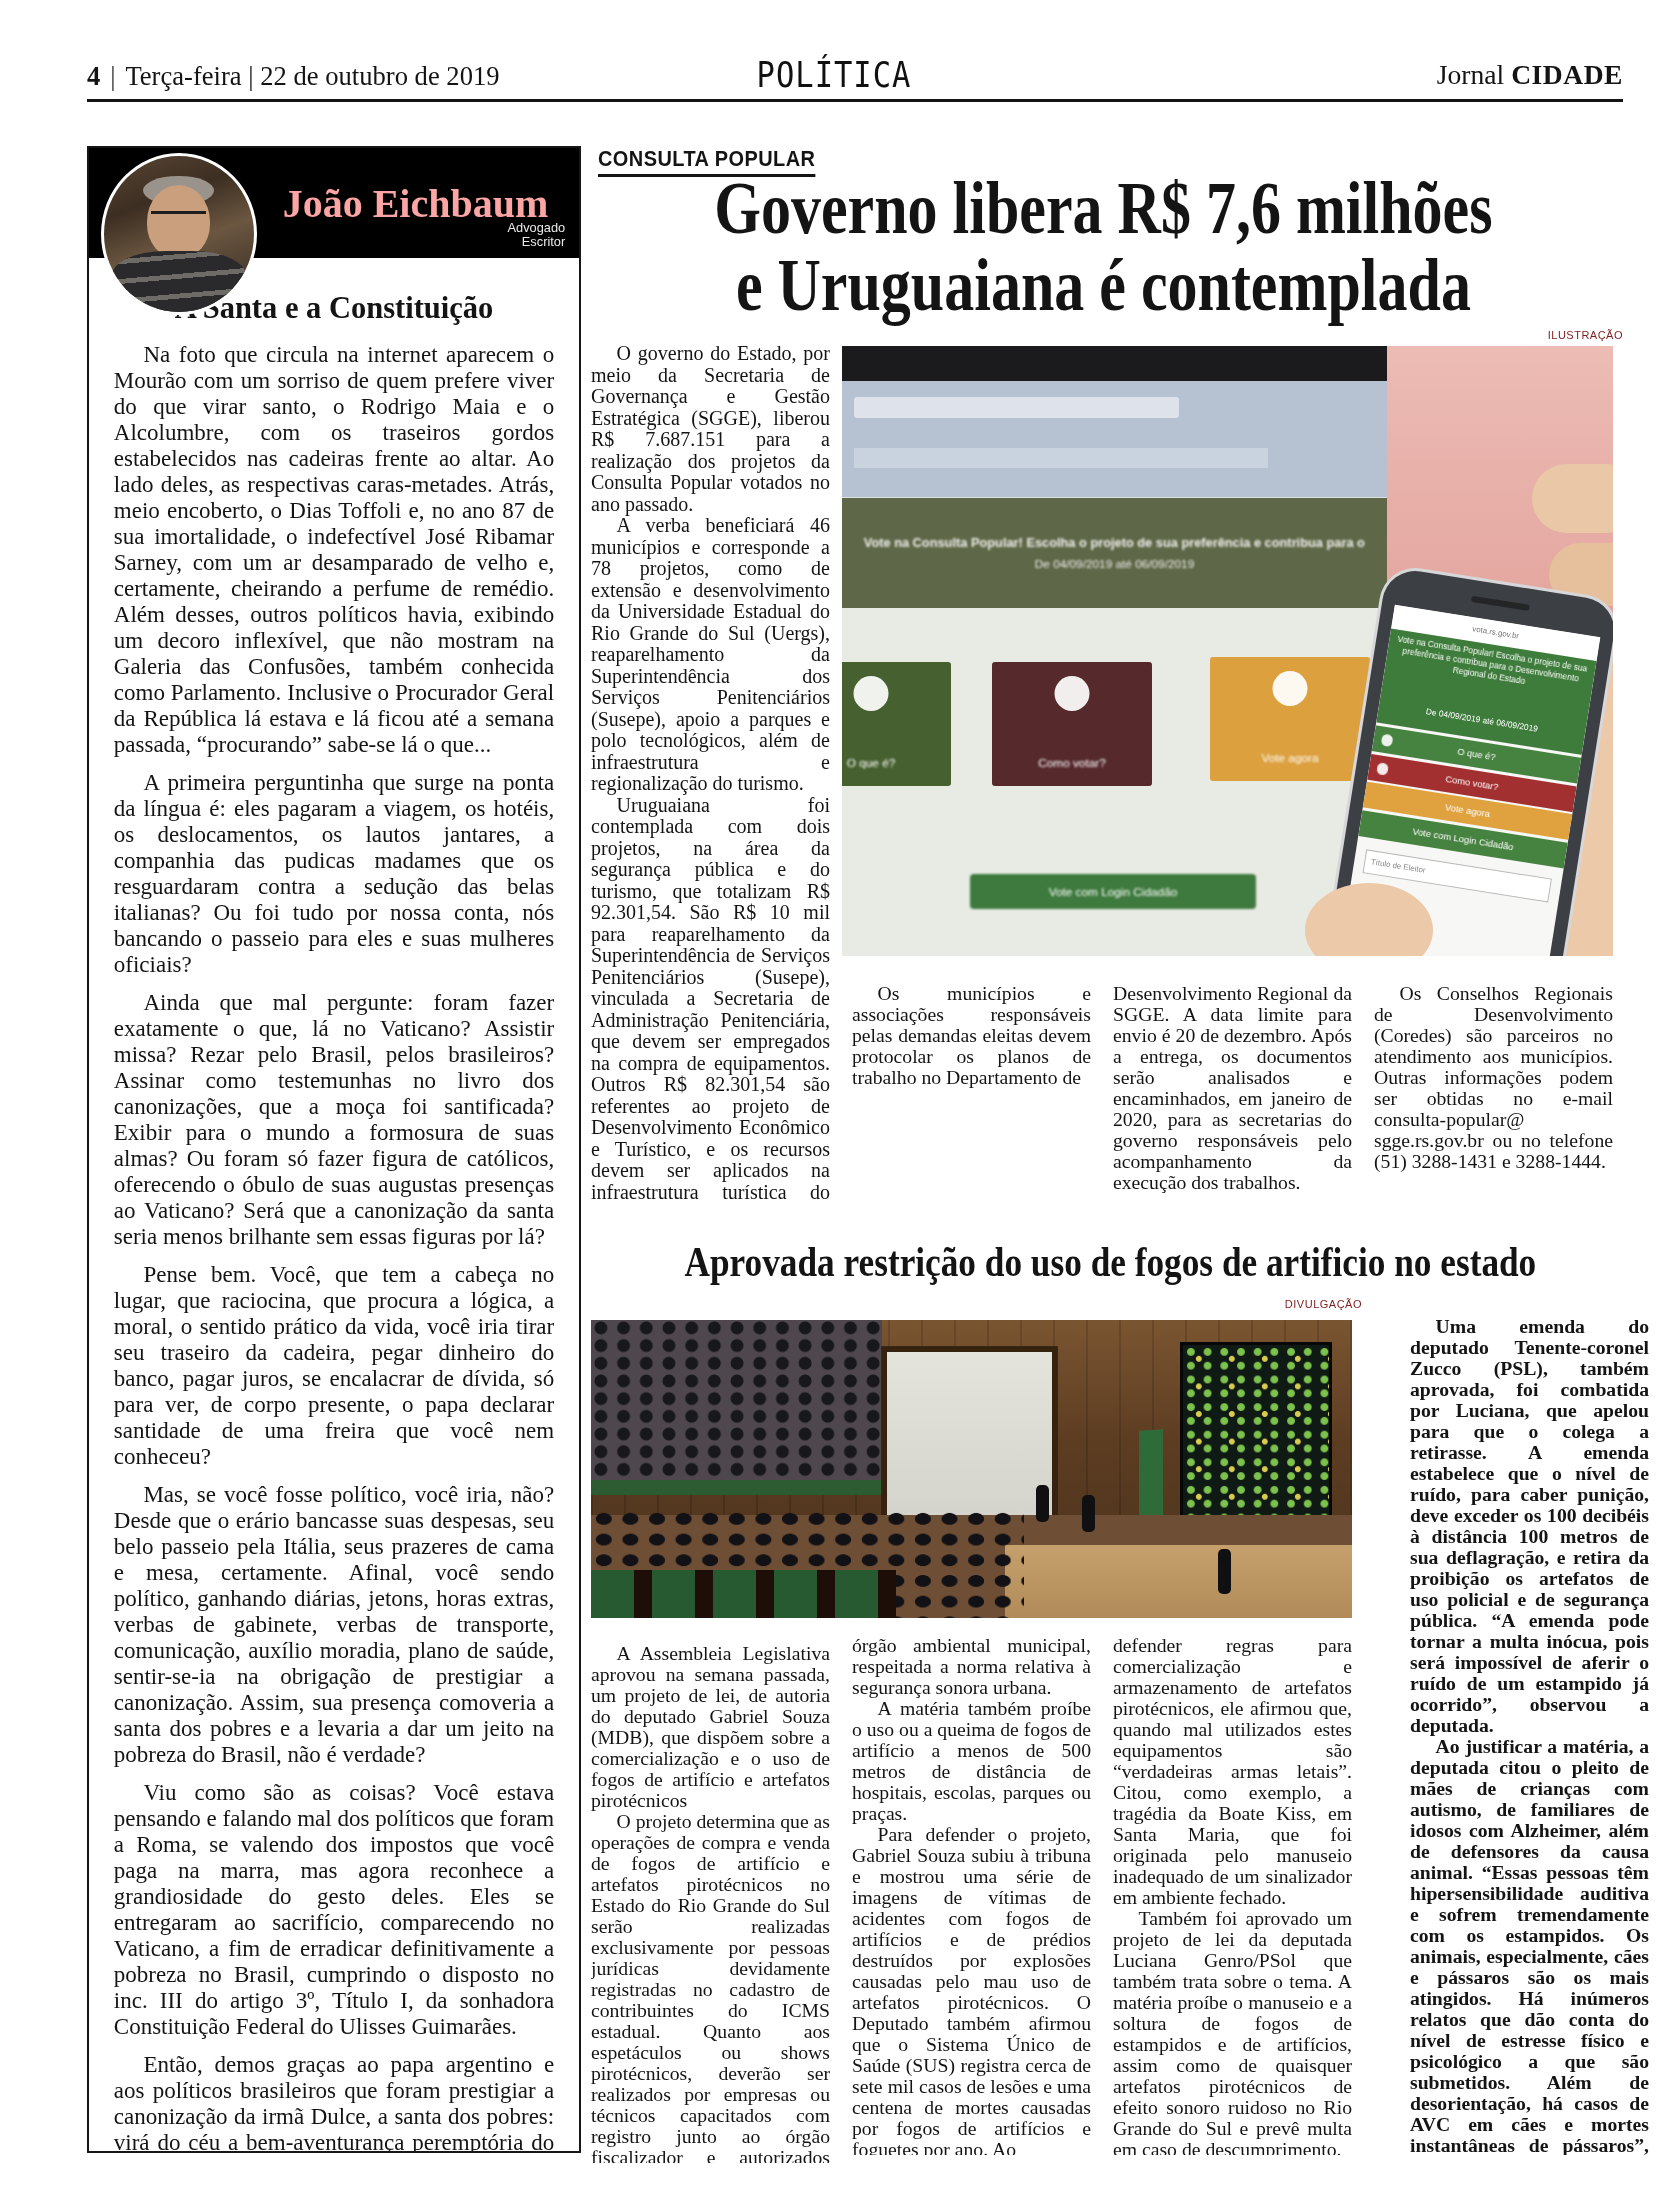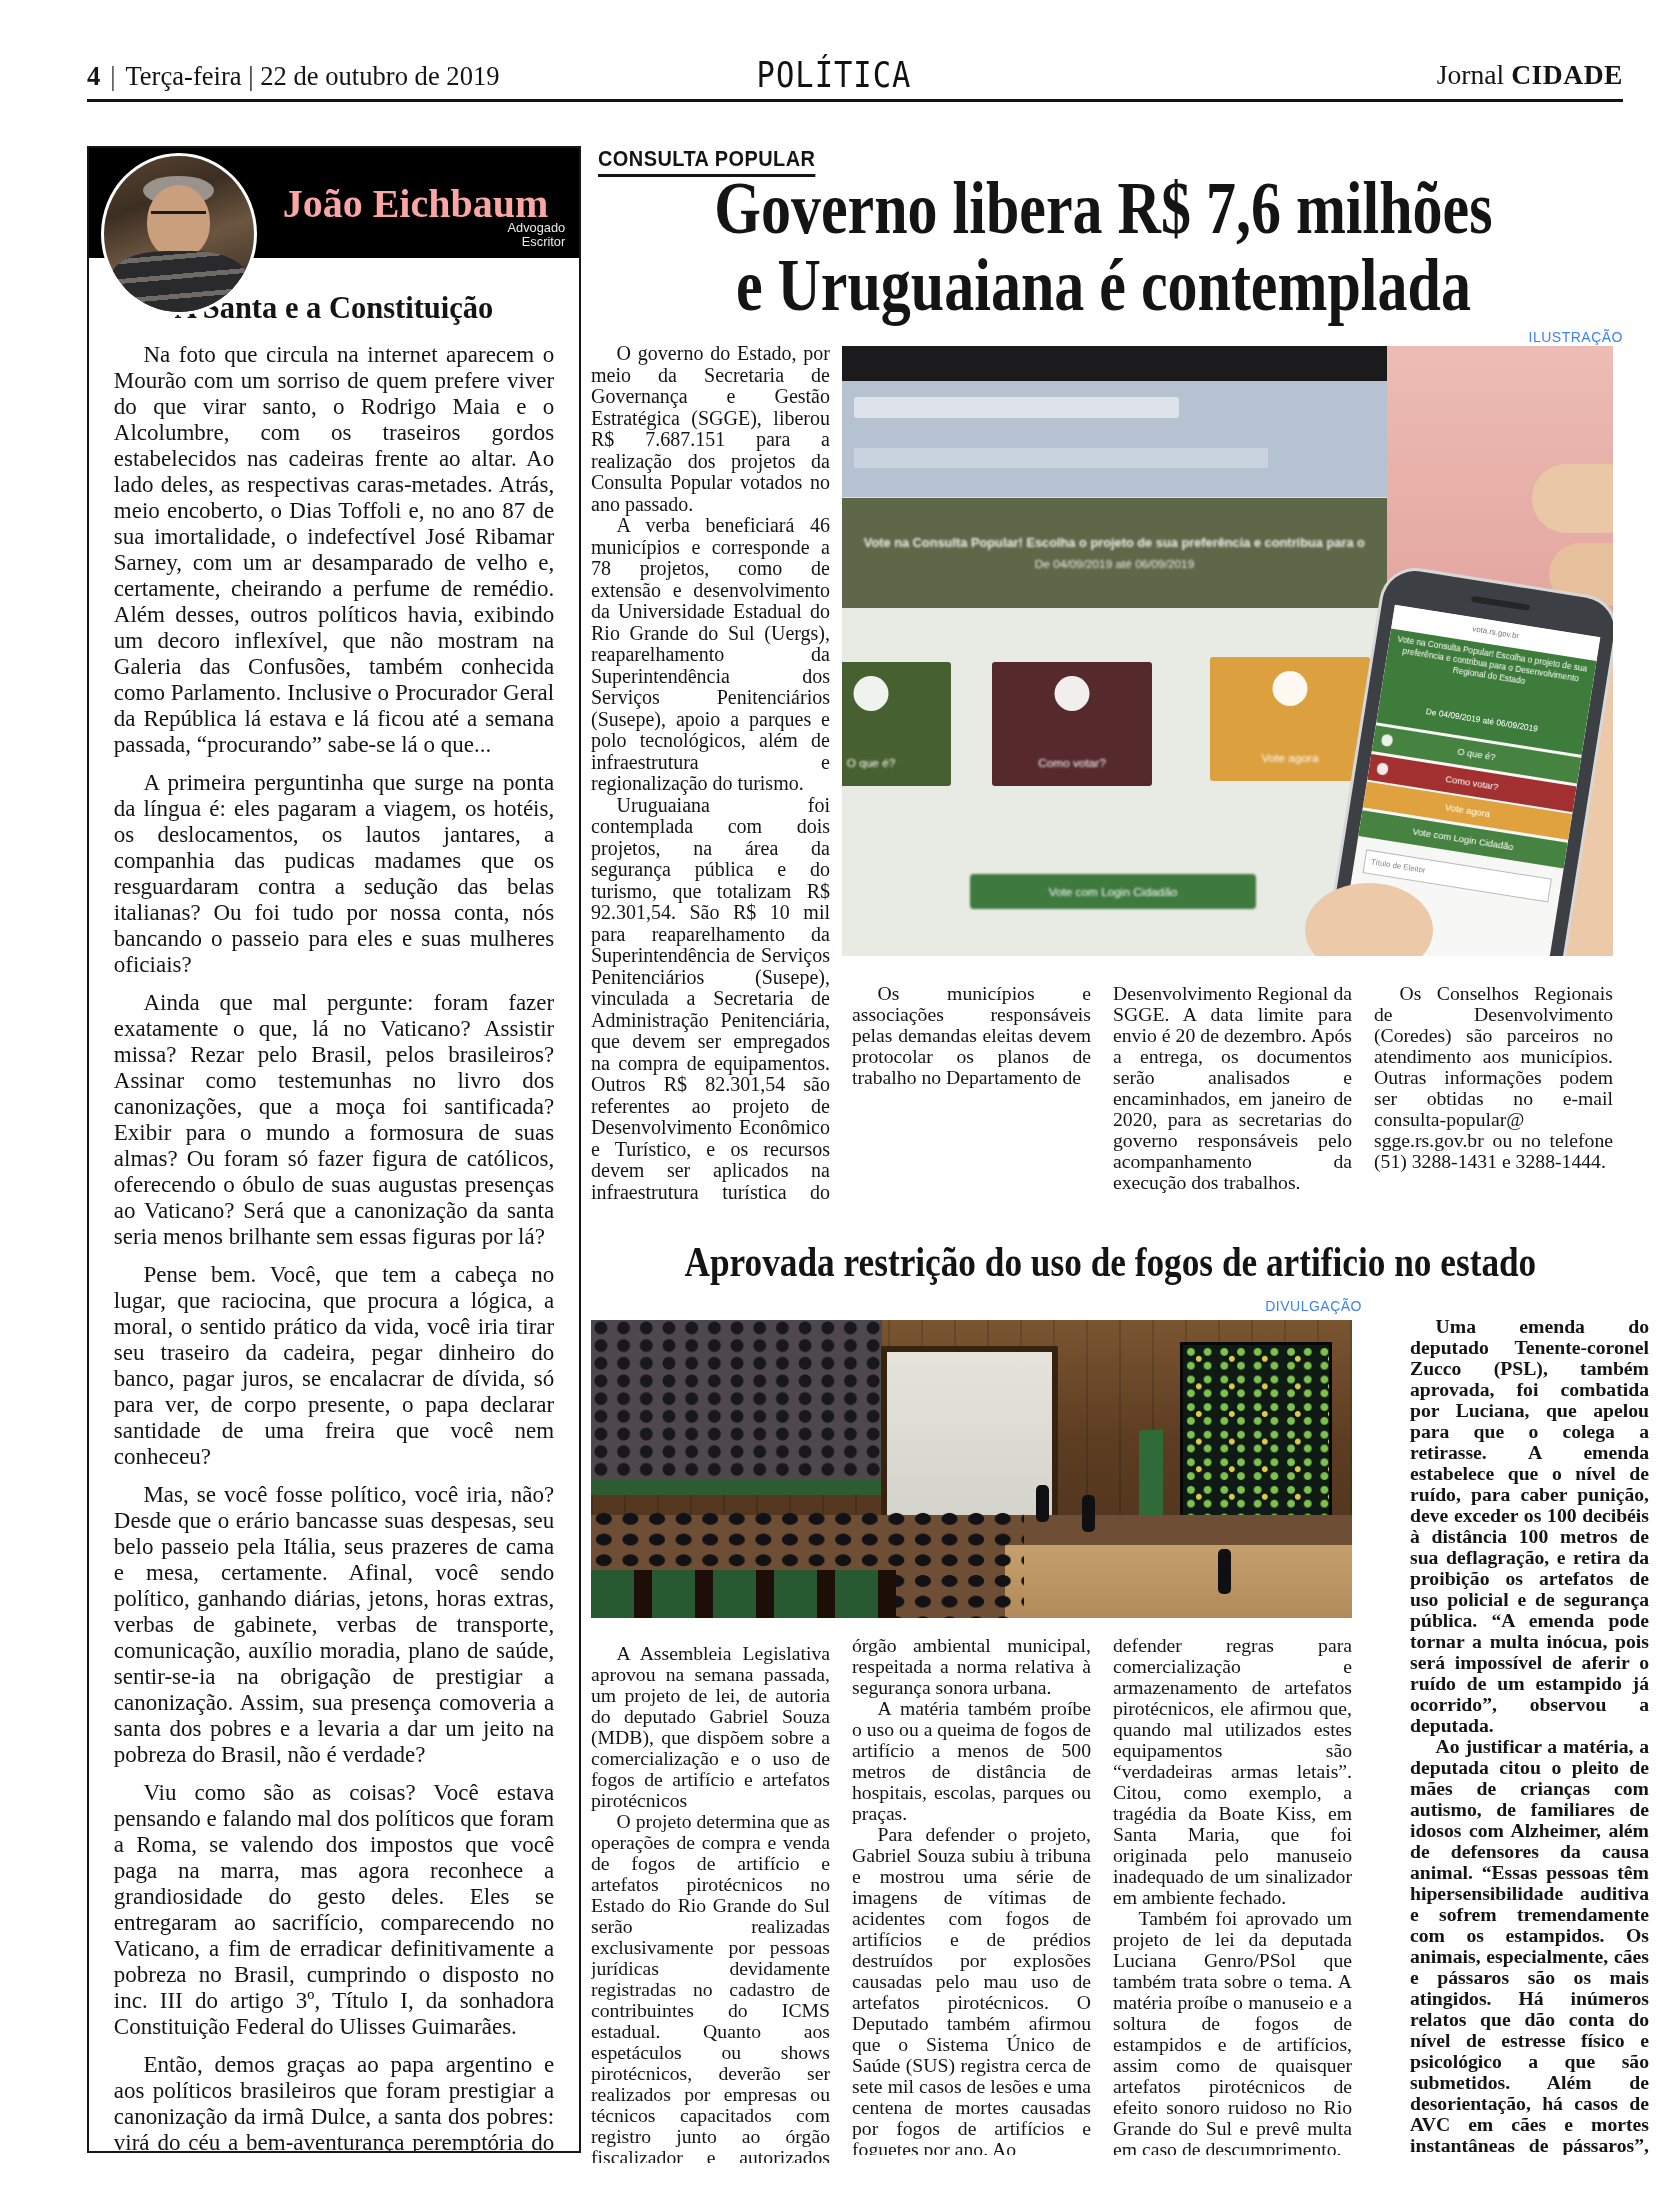--- a/index.html
+++ b/index.html
@@ -42,21 +42,21 @@
   .opinion-body p{margin:12px;text-indent:29.6px;}
 
   
   .kicker-wrap{left:598px;top:145px;}
   .kicker{display:inline-block;transform:scaleX(.88);transform-origin:left;
         font-family:"Liberation Sans",sans-serif;font-weight:bold;font-size:22.7px;
         letter-spacing:0.5px;border-bottom:3px solid #141414;padding-bottom:2px;}
   .headline1{left:591px;top:169px;width:1024px;text-align:center;font-weight:bold;
         font-size:75px;line-height:77px;white-space:nowrap;}
   .squeeze{display:inline-block;transform:scaleX(.8);transform-origin:center;}
-  .photo-credit{font-family:"Liberation Sans",sans-serif;font-size:14px;letter-spacing:0.5px;color:#3b82f6;}
+  .photo-credit{font-family:"Liberation Sans",sans-serif;font-size:11px;letter-spacing:0.5px;color:#7f1d1d;}
   .credit1{right:45px;top:329px;}
   .news-col{font-size:19.7px;line-height:21px;text-align:justify;overflow:hidden;}
   .news-col p{margin:0;text-indent:25.6px;}
   .news-col p.flush{text-indent:0;}
   .a1-col1{left:591px;top:343px;width:239px;height:859px;font-size:20px;line-height:21.5px;}
   .a1-col2{left:852px;top:983px;width:239px;height:219px;}
   .a1-col3{left:1113px;top:983px;width:239px;height:219px;}
   .a1-col4{left:1374px;top:983px;width:239px;height:219px;}
 
   

